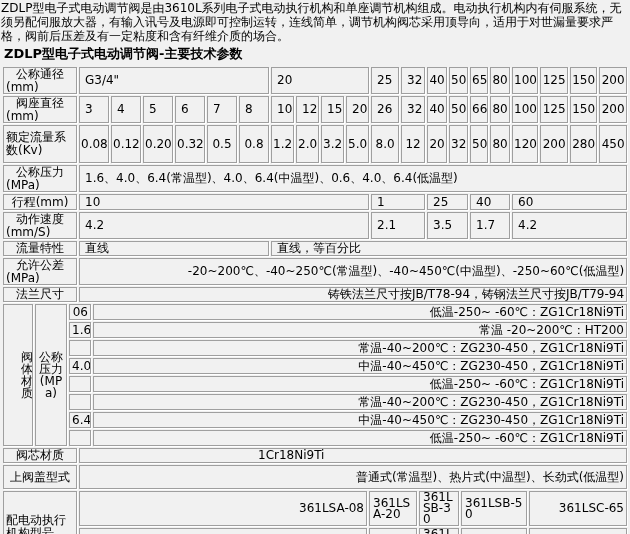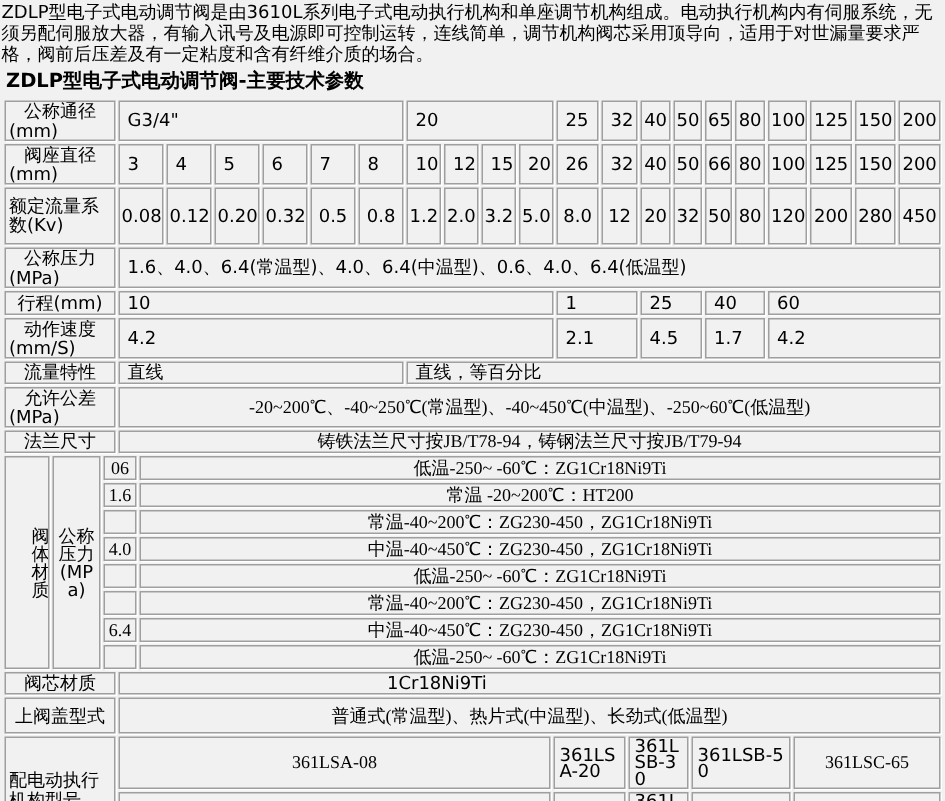--- a/index.html
+++ b/index.html
@@ -20,21 +20,21 @@
   td{
     border:1px solid #9f9f9f;
     box-shadow:1px 1px 0 #ffffff;
     background:#f1f1f1;
     padding:0 2px;line-height:13px;
     overflow:hidden;vertical-align:middle;
   }
   td.lb{text-align:center;}
   td.lb .u{display:block;text-align:left;line-height:12px;}
   td.num{text-align:left;padding-left:5px;}
-  td.ctr{text-align:center;font-family:Liberation Serif, serif;}
+  td.ctr{text-align:right;}
   td.kv{text-align:center;padding:0 1px;}
   td.vert{word-break:break-all;text-align:center;padding:0 17px;line-height:12px;}
   td.sub{word-break:break-all;text-align:center;padding:0 2px;line-height:12px;}
   td.trimval{padding-left:178px;}
   td.wrapcell{word-break:break-all;text-align:left;padding:0 3px;line-height:11px;}
 </style>
 </head>
 <body>
 
 <div class="intro">ZDLP型电子式电动调节阀是由3610L系列电子式电动执行机构和单座调节机构组成。电动执行机构内有伺服系统，无须另配伺服放大器，有输入讯号及电源即可控制运转，连线简单，调节机构阀芯采用顶导向，适用于对世漏量要求严格，阀前后压差及有一定粘度和含有纤维介质的场合。</div>
@@ -135,21 +135,21 @@
     <td class="num" colspan="10">10</td>
     <td class="num" colspan="2">1</td>
     <td class="num" colspan="2">25</td>
     <td class="num" colspan="2">40</td>
     <td class="num" colspan="4">60</td>
   </tr>
   <tr style="height:23px">
     <td class="lb"><span>动作速度</span><span class="u">(mm/S)</span></td>
     <td class="num" colspan="10">4.2</td>
     <td class="num" colspan="2">2.1</td>
-    <td class="num" colspan="2">4.5</td>
+    <td class="num" colspan="2">3.5</td>
     <td class="num" colspan="2">1.7</td>
     <td class="num" colspan="4">4.2</td>
   </tr>
   <tr style="height:15px">
     <td class="lb">流量特性</td>
     <td class="num" colspan="6">直线</td>
     <td class="num" colspan="14">直线，等百分比</td>
   </tr>
   <tr style="height:23px">
     <td class="lb"><span>允许公差</span><span class="u">(MPa)</span></td>

